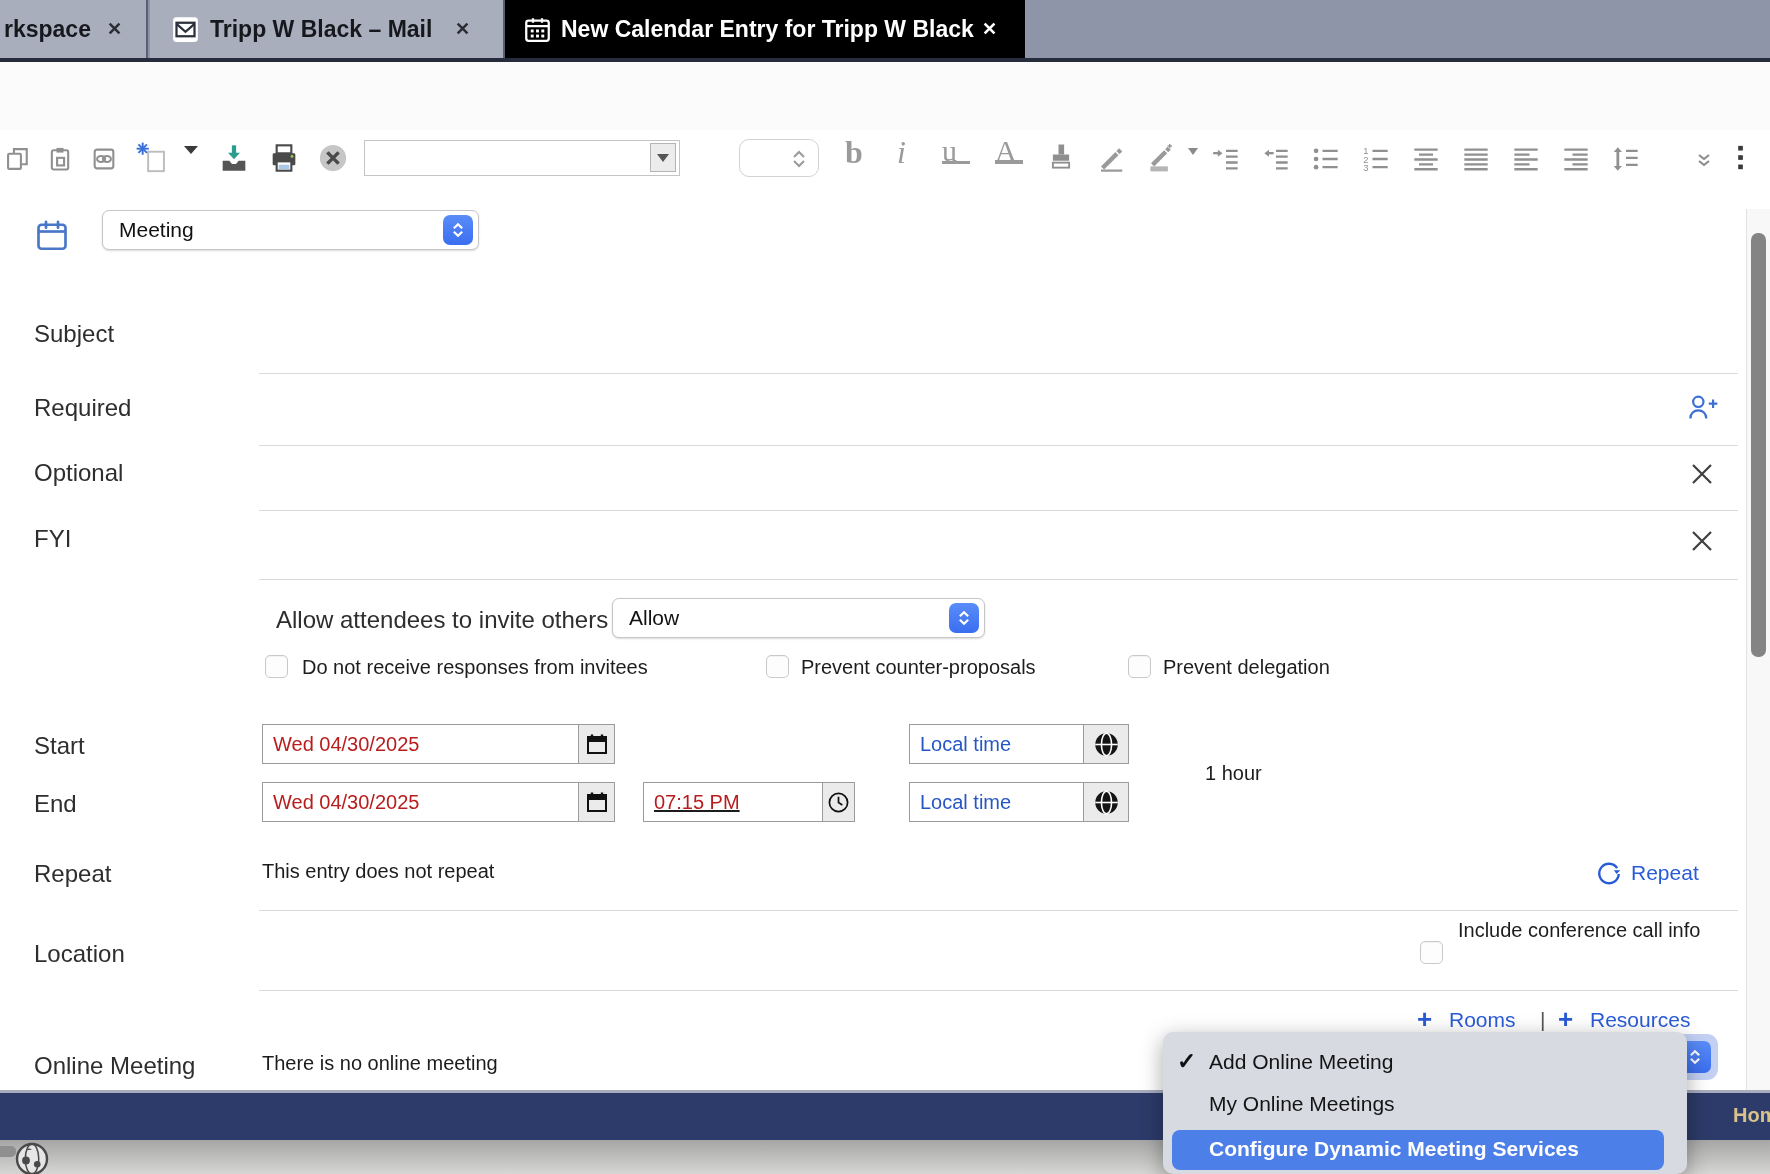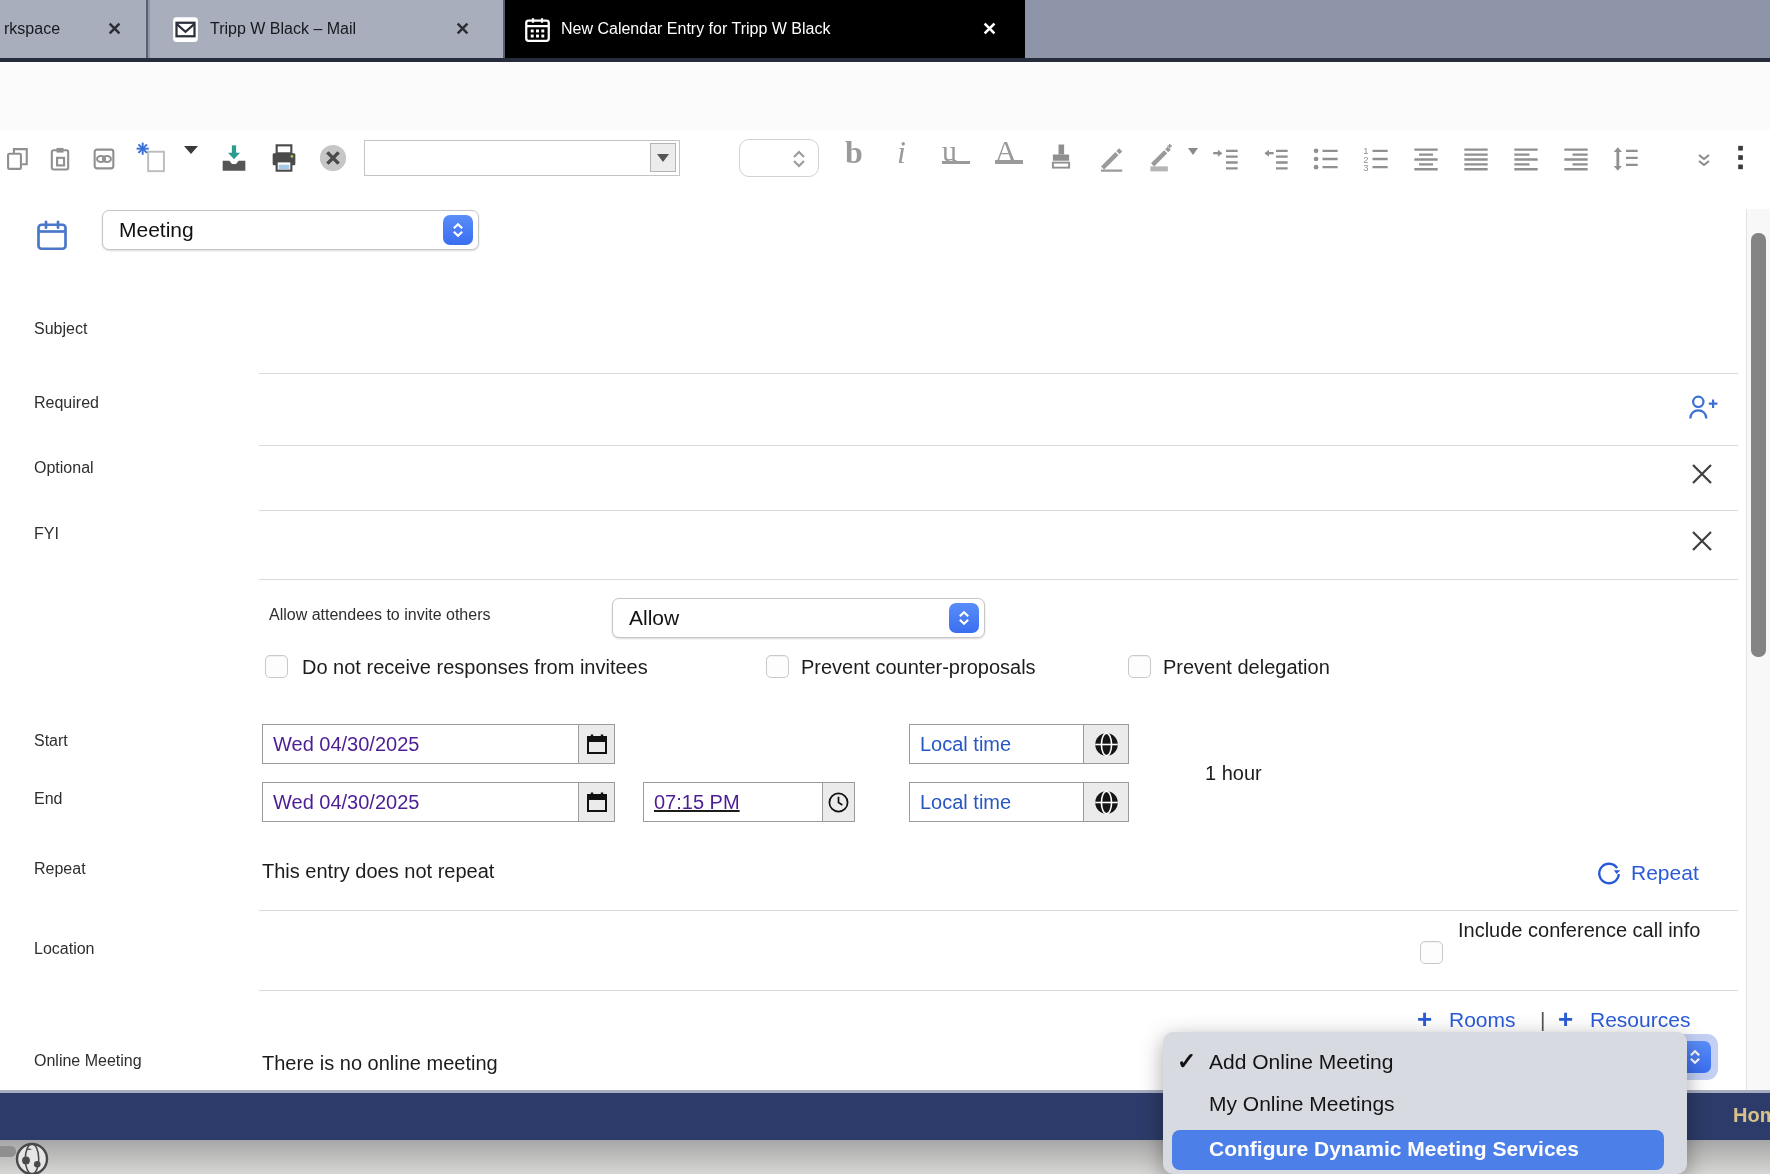--- a/index.html
+++ b/index.html
@@ -9,21 +9,21 @@
     background:#ffffff; font-family:"Liberation Sans", sans-serif; color:#1c1c1c;
   }
   .abs { position:absolute; }
 
   
   .tabbar { position:absolute; left:0; top:0; width:1770px; height:62px;
             background:#8e95a9; border-bottom:4px solid #262c3c; }
   .tab { position:absolute; top:0; height:58px; display:flex; align-items:center; }
   .tab-inactive { background:#a9aebd; border-right:2px solid #5a6072; }
   .tab-active { background:#000000; color:#fff; }
-  .tab-label { font-size:16px; font-weight:normal; color:#16181d; white-space:nowrap; }
+  .tab-label { font-size:23px; font-weight:bold; color:#16181d; white-space:nowrap; }
   .tab-active .tab-label { color:#ffffff; }
   .tab-close { font-size:18px; font-weight:bold; color:#2b2d33; cursor:default; }
   .tab-active .tab-close { color:#ffffff; }
 
   
   .toolbar { position:absolute; left:0; top:62px; width:1770px; height:68px; background:#fbfbfb; }
   .tbi { position:absolute; top:83px; width:28px; height:28px; color:#909090; }
   .tbi svg { width:100%; height:100%; }
   .tb-letter { font-family:"Liberation Serif", serif; color:#9a9a9a; }
   .tb-input { position:absolute; left:364px; top:78px; width:316px; height:36px;
@@ -33,37 +33,37 @@
   .caret-down { width:0; height:0; border-left:7px solid transparent; border-right:7px solid transparent; border-top:9px solid #3a3a3a; }
   .tb-stepper { position:absolute; left:739px; top:77px; width:80px; height:38px;
               background:#fff; border:1px solid #d2d2d2; border-radius:10px; }
 
   
   .actionbar { position:absolute; left:0; top:130px; width:1770px; height:79px;
                background:#edeff1; border-top:4px solid #7e8698; }
   .ab-btn { position:absolute; top:161px; font-size:20px; color:#141414; white-space:nowrap; cursor:default; }
 
   
-  .flabel { position:absolute; font-size:16px; color:#2e2e2e; white-space:nowrap; }
+  .flabel { position:absolute; font-size:24px; color:#2e2e2e; white-space:nowrap; }
   .fvalue { position:absolute; font-size:20px; color:#1c1c1c; white-space:nowrap; }
   .underline { position:absolute; left:259px; width:1479px; height:1px; background:#dadada; }
 
   .mac-select { position:absolute; height:40px; background:#fff; border:1px solid #c6c6c6;
                 border-radius:7px; box-shadow:0 1px 2px rgba(0,0,0,0.15); display:flex; align-items:center; }
   .mac-select .sel-text { font-size:21px; color:#111; padding-left:16px; }
   .blue-stepper { position:absolute; right:5px; top:4px; width:30px; height:30px; border-radius:7px;
                   background:linear-gradient(#5a8df8,#3a6ef0); display:flex; align-items:center; justify-content:center; }
   .blue-stepper svg { width:20px; height:20px; }
 
   .checkbox { position:absolute; width:23px; height:23px; background:#fdfdfd;
               border:1.5px solid #c9c9c9; border-radius:5px; box-shadow:inset 0 1px 1px rgba(0,0,0,0.05); }
   .cb-label { position:absolute; font-size:20px; color:#1d1d1d; white-space:nowrap; }
 
   .fieldbox { position:absolute; height:40px; display:flex; border:1px solid #9b9b9b; background:#fff; }
-  .fieldbox .ftext { flex:1; font-size:20px; color:#4c1d95; padding:8px 0 0 10px; white-space:nowrap; overflow:hidden; }
+  .fieldbox .ftext { flex:1; font-size:20px; color:#b91c1c; padding:8px 0 0 10px; white-space:nowrap; overflow:hidden; }
   .fieldbox .fbtn { border-left:1px solid #9b9b9b; background:#ebebeb; display:flex; align-items:center; justify-content:center; }
   .zone-text { color:#2757c4 !important; }
 
   .blue-link { color:#2a5bd7; font-size:21px; white-space:nowrap; }
   .plus-glyph { color:#2a5bd7; font-size:26px; font-weight:bold; }
 
   
   .popup { position:absolute; left:1163px; top:1032px; width:524px; height:142px;
            background:#d8dae2; border-radius:10px; box-shadow:0 6px 22px rgba(0,0,0,0.35); z-index:30; }
   .popup-item { position:absolute; left:46px; font-size:21px; color:#141414; white-space:nowrap; }
@@ -362,21 +362,21 @@
   <div class="abs" style="left:259px;top:531px;width:1410px;height:44px;">
     <span class="fvalue"></span>
   </div>
   <span class="abs" style="left:1690px;top:529px;width:24px;height:24px;">
     <svg viewBox="0 0 24 24" width="24" height="24" stroke="#3f3f3f" stroke-width="2.2" fill="none">
         <path d="M3 3l18 18M21 3L3 21"></path>
       </svg>
   </span>
   <div class="underline" style="top:579px;"></div>
 
-  <span class="flabel" style="left:269px;top:606px;">Allow attendees to invite others</span>
+  <span class="flabel" style="left:276px;top:606px;">Allow attendees to invite others</span>
   <div class="mac-select" style="left:612px;top:598px;width:373px;">
     <span class="sel-text">Allow</span>
     <span class="blue-stepper">
       <svg viewBox="0 0 24 24" fill="none" stroke="#fff" stroke-width="2.6">
           <path d="M7 10l5-5 5 5"></path>
           <path d="M7 14l5 5 5-5"></path>
         </svg>
     </span>
   </div>
 

